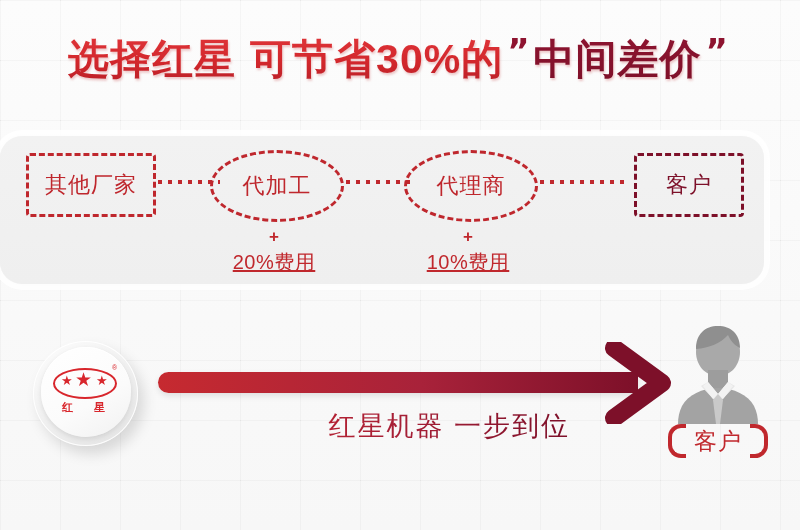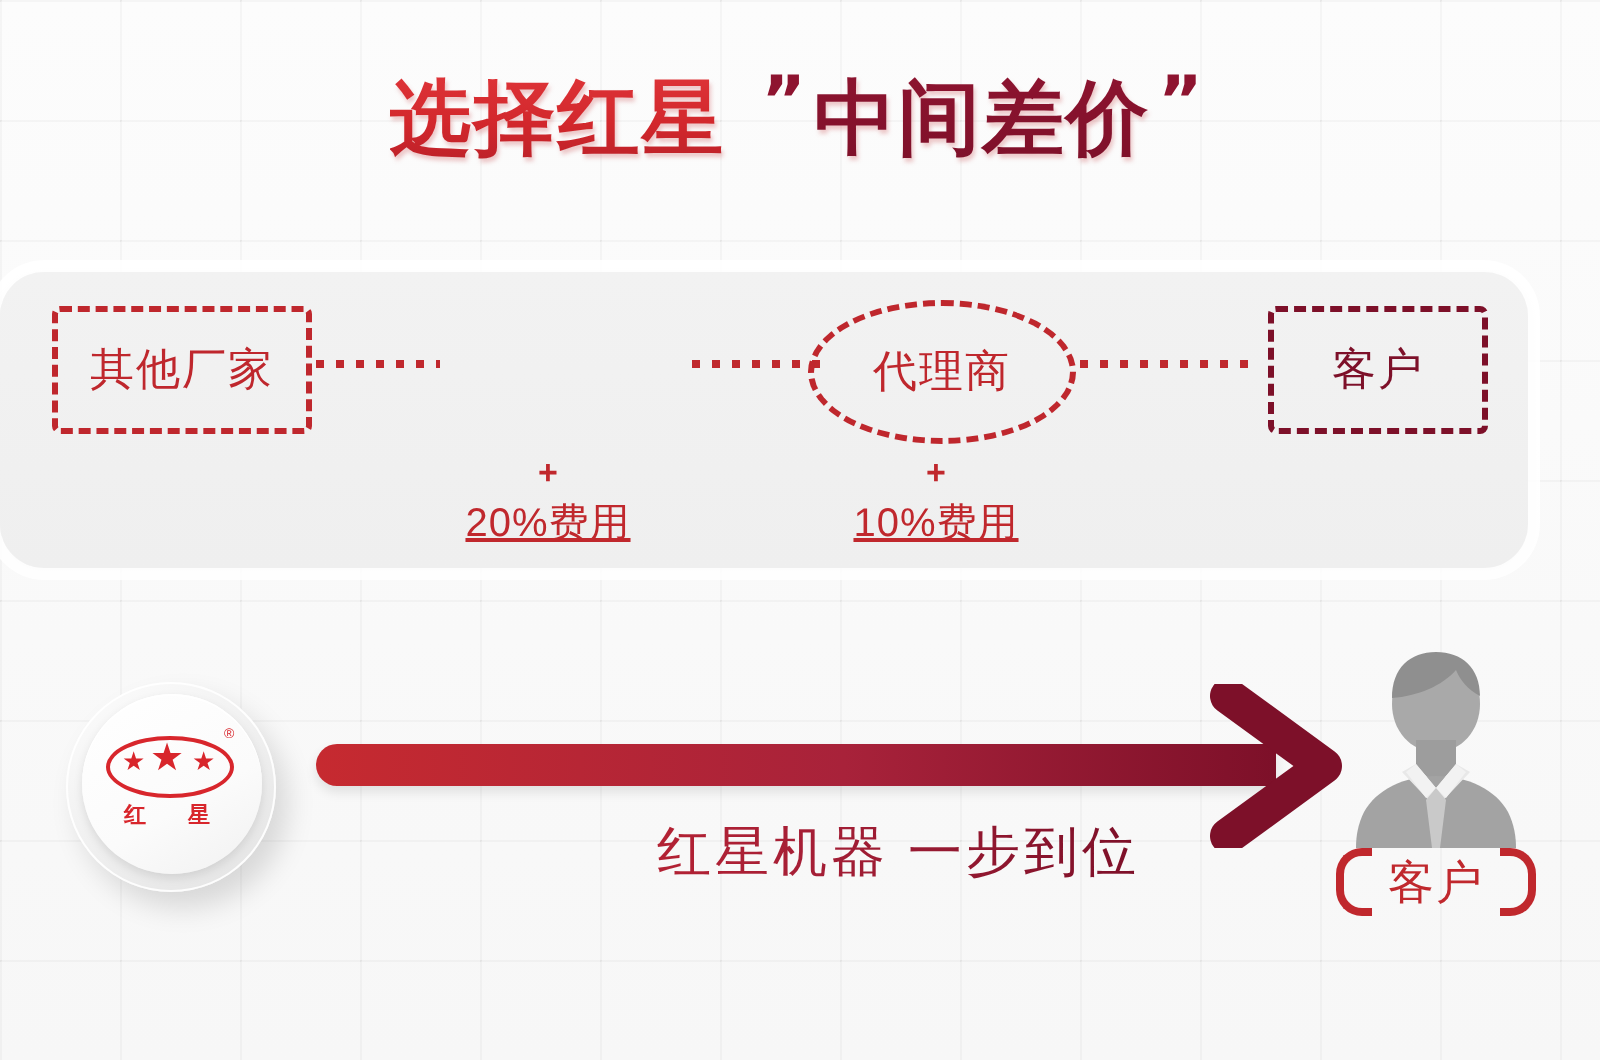--- a/index.html
+++ b/index.html
@@ -114,33 +114,37 @@
   #cust-text{font-size:23px;color:#c0282d;letter-spacing:1px;}
 </style>
 </head>
 <body>
 
 <div id="stage">
 
   <div id="title">
     <span class="t-seg t-a">选择红星</span>
     <span class="t-gap"></span>
+    <span class="t-seg t-a">可节省30%的</span>
     <span class="t-q">”</span>
     <span class="t-seg t-b">中间差价</span>
     <span class="t-q">”</span>
   </div>
 
   <div id="chain-card">
 
     <div class="node boxnode" style="left:26px;top:17px;width:124px;height:58px;">
       <span>其他厂家</span>
     </div>
 
     <div class="dots" style="left:158px;top:44px;width:62px;"></div>
 
+    <div class="node ellnode" style="left:210px;top:14px;width:128px;height:66px;">
+      <span>代加工</span>
+    </div>
     <div class="plus" style="left:210px;top:92px;width:128px;">+</div>
     <div class="fee" style="left:190px;top:116px;width:168px;">20%费用</div>
 
     <div class="dots" style="left:346px;top:44px;width:66px;"></div>
 
     <div class="node ellnode" style="left:404px;top:14px;width:128px;height:66px;">
       <span>代理商</span>
     </div>
     <div class="plus" style="left:404px;top:92px;width:128px;">+</div>
     <div class="fee" style="left:384px;top:116px;width:168px;">10%费用</div>

